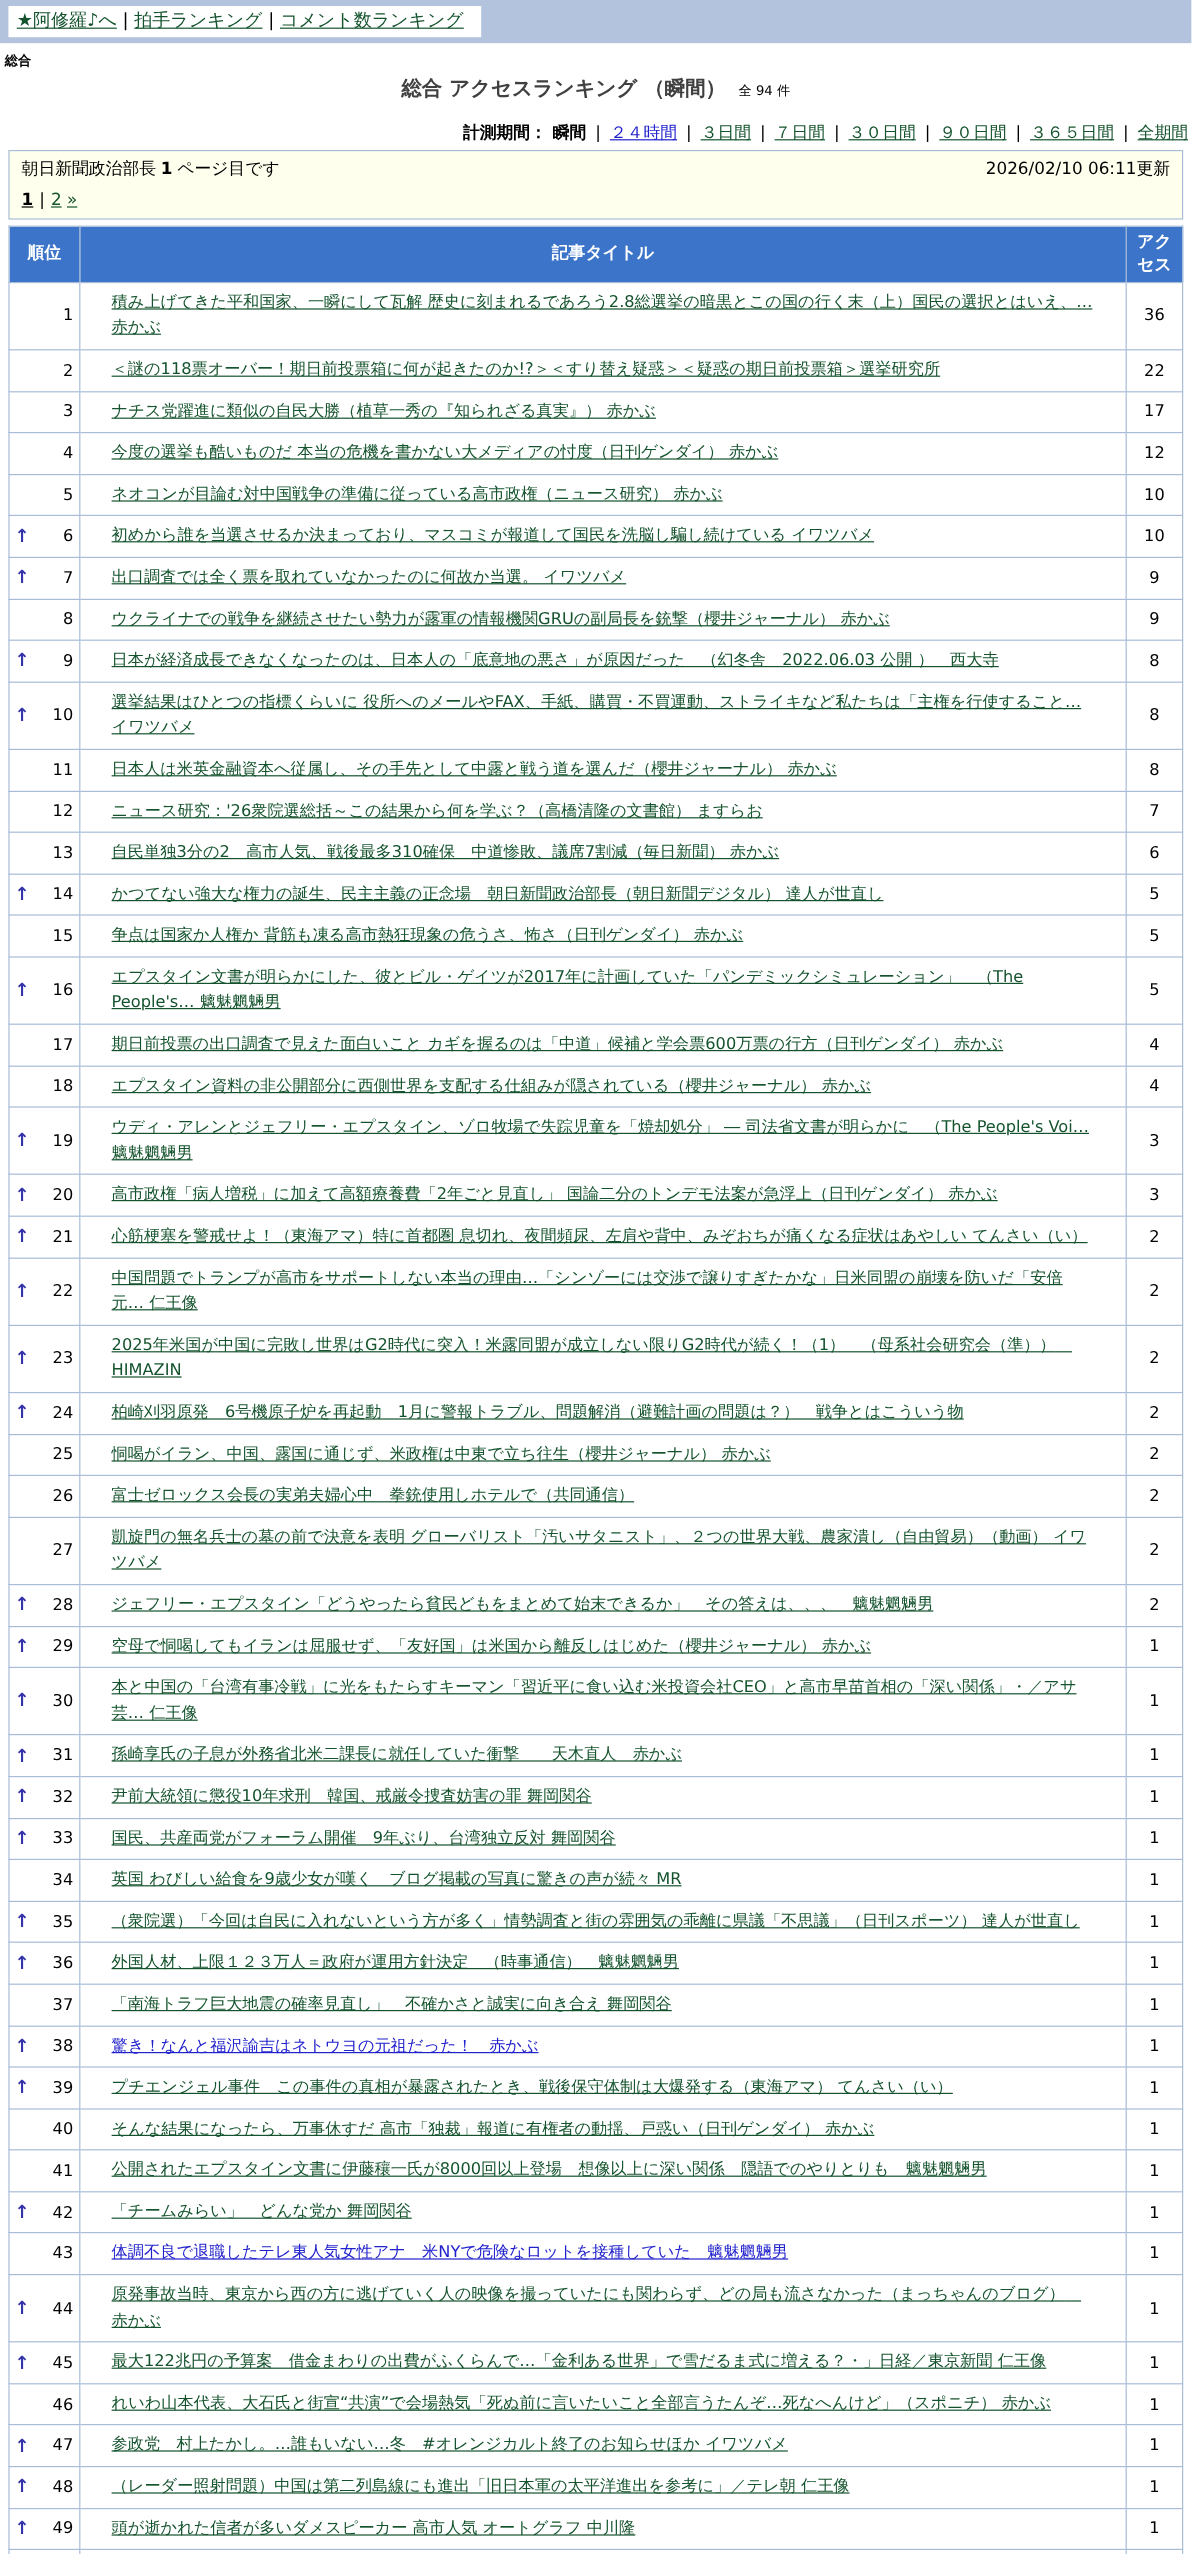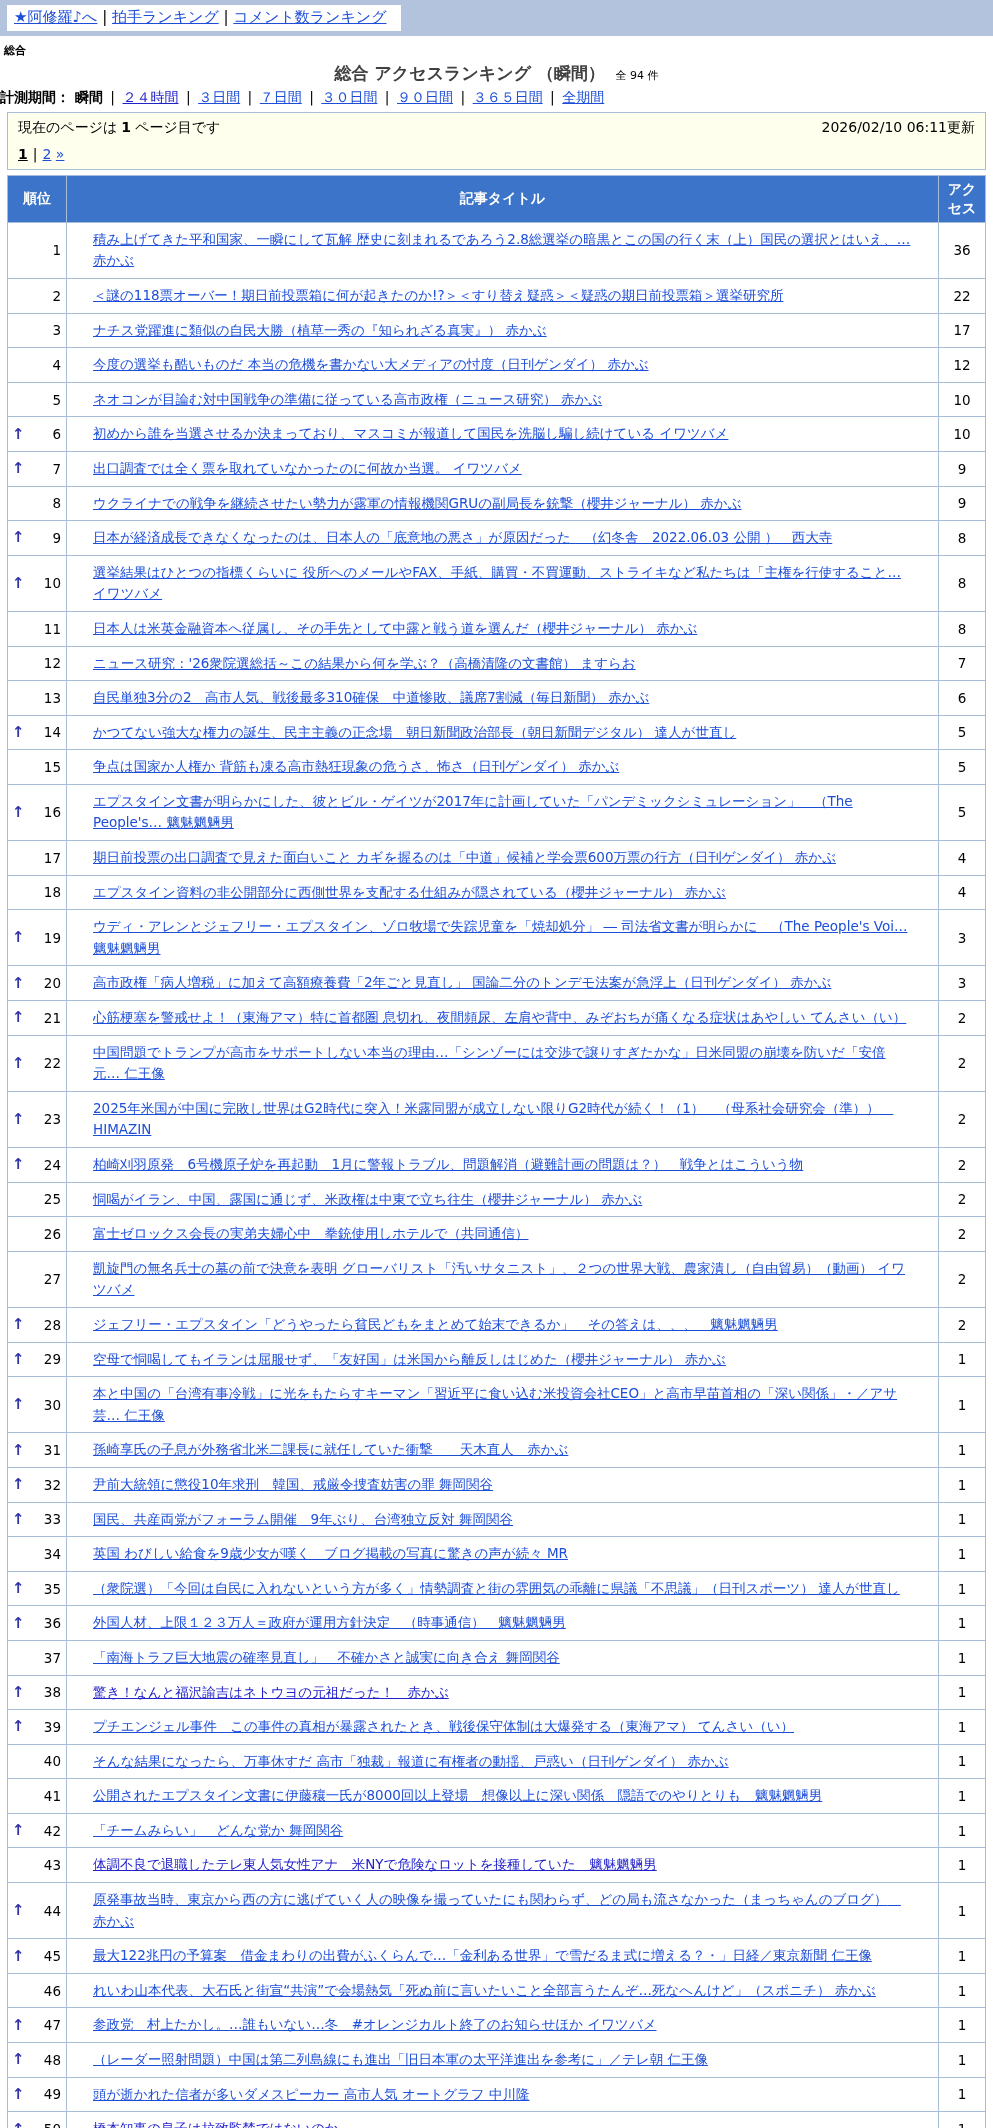--- a/index.html
+++ b/index.html
@@ -1,33 +1,33 @@
 <!DOCTYPE html>
 <html lang="ja"><head>
 <meta charset="utf-8">
 <style>
   html,body{margin:0;padding:0;}
   body{
     width:993px;min-height:2128px;background:#ffffff;color:#000;
     font-family:"DejaVu Sans","Liberation Sans",sans-serif;font-size:14px;
   }
   a{cursor:pointer;text-decoration:underline;}
-  .plink{color:#1d4ed8;}
+  .plink{color:#14532d;}
   .blink{color:#2222cc;}
   
   .top-band{background:#b3c3dd;padding:5px 0 5px 7px;}
   .top-nav{display:inline-block;background:#ffffff;padding:3px 14px 4px 7px;font-size:15px;}
   .top-nav .sep{color:#000;}
   
   .breadcrumb{font-size:11px;font-weight:bold;padding:7px 0 2px 4px;}
   
   .title-line{text-align:center;padding:2px 0 1px 0;}
   .main-title{color:#404040;font-weight:bold;font-size:17px;}
   .total-count{font-size:11px;color:#000;margin-left:6px;}
-  .period-line{text-align:left;padding:3px 3px 5px 0;font-size:14px;}
+  .period-line{text-align:right;padding:3px 3px 5px 0;font-size:14px;margin-top:13px;}
   .period-line .plabel{font-weight:bold;}
   .period-line .pcurrent{font-weight:bold;}
   .period-line .psep{color:#000;margin:0 3px;}
   
   .info-box{margin:0 7px;background:#ffffee;border:1px solid #a9bcd8;padding:6px 10px 7px 10px;}
   .info-row{display:flex;justify-content:space-between;align-items:baseline;}
   .cur-page{font-weight:bold;margin:0 4px;}
   .pager-pages{margin-top:9px;font-size:14px;}
   .pager-pages .pgsep{margin:0 5px;}
   .pg-current{font-weight:bold;text-decoration:underline;color:#000;}
@@ -58,21 +58,21 @@
 
 <div class="title-line">
   <span class="main-title">総合 アクセスランキング （瞬間）</span>
   <span class="total-count">全 94 件</span>
 </div>
 
 <div class="period-line"><span class="plabel">計測期間： </span><span class="pcurrent">瞬間</span><span class="psep"> | </span><a class="blink">２４時間</a><span class="psep"> | </span><a class="plink">３日間</a><span class="psep"> | </span><a class="plink">７日間</a><span class="psep"> | </span><a class="plink">３０日間</a><span class="psep"> | </span><a class="plink">９０日間</a><span class="psep"> | </span><a class="plink">３６５日間</a><span class="psep"> | </span><a class="plink">全期間</a></div>
 
 <div class="info-box">
   <div class="info-row">
-    <span><span>現在のページは</span><span class="cur-page">1</span><span>ページ目です</span></span>
+    <span><span>朝日新聞政治部長</span><span class="cur-page">1</span><span>ページ目です</span></span>
     <span>2026/02/10 06:11更新</span>
   </div>
   <div class="pager-pages"><a class="pg-current">1</a><span class="pgsep">|</span><a class="plink">2</a> <a class="plink">»</a></div>
 </div>
 
 <table class="rank-table">
   <thead>
     <tr>
       <th class="h-rank">順位</th>
       <th class="h-title">記事タイトル</th>

